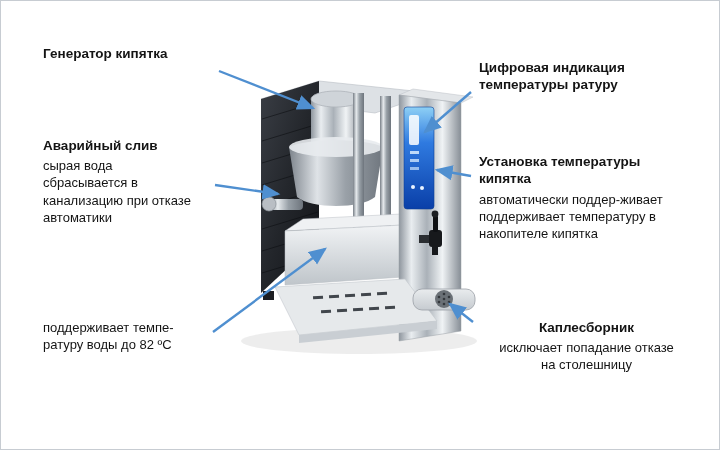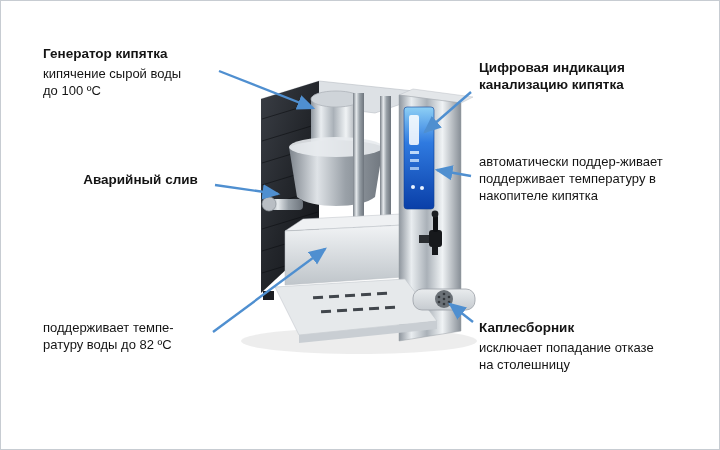--- a/index.html
+++ b/index.html
@@ -23,25 +23,25 @@
     white-space: pre-line;
     margin-bottom: 3px;
   }
   .callout .body {
     font-size: 13px;
     line-height: 1.32;
     white-space: pre-line;
   }
 
   .c1 { left: 42px;  top: 44px;  width: 190px; }
-  .c2 { left: 42px;  top: 170px; width: 195px; text-align: center; }
+  .c2 { left: 42px;  top: 136px; width: 195px; }
   .c3 { left: 42px;  top: 318px; width: 195px; }
   .c4 { left: 478px; top: 58px;  width: 215px; }
   .c5 { left: 478px; top: 152px; width: 218px; }
-  .c6 { left: 478px; top: 318px; width: 215px; }
+  .c6 { left: 478px; top: 318px; width: 215px; text-align: center; }
 
   .overlay {
     position: absolute;
     left: 0; top: 0;
     width: 720px; height: 450px;
     pointer-events: none;
   }
 
   .arrow-line {
     stroke: var(--arrow, #4f8fd0);
@@ -188,40 +188,44 @@
       <path class="arrow-line" d="M214,184 L277,193" marker-end="url(#ah)"></path>
       <path class="arrow-line" d="M212,331 L324,248" marker-end="url(#ah)"></path>
       <path class="arrow-line" d="M470,91 L424,131" marker-end="url(#ah)"></path>
       <path class="arrow-line" d="M470,175 L436,169" marker-end="url(#ah)"></path>
       <path class="arrow-line" d="M472,321 L449,303" marker-end="url(#ah)"></path>
     </g>
   </svg>
 
   <div class="callout c1">
     <div class="title">Генератор кипятка</div>
-    <div class="body">кипячение сырой воды
-до 100 ºС</div>
   </div>
 
   <div class="callout c2">
     <div class="title">Аварийный слив</div>
+    <div class="body">сырая вода
+сбрасывается в
+канализацию при отказе
+автоматики</div>
   </div>
 
   <div class="callout c3">
     <div class="body">поддерживает темпе-
 ратуру воды до 82 ºС</div>
   </div>
 
   <div class="callout c4">
     <div class="title">Цифровая индикация
-канализацию кипятка</div>
+температуры ратуру</div>
     <div class="body"></div>
   </div>
 
   <div class="callout c5">
+    <div class="title">Установка температуры
+кипятка</div>
     <div class="body">автоматически поддер-живает
 поддерживает температуру в
 накопителе кипятка</div>
   </div>
 
   <div class="callout c6">
     <div class="title">Каплесборник</div>
     <div class="body">исключает попадание отказе
 на столешницу</div>
   </div>

